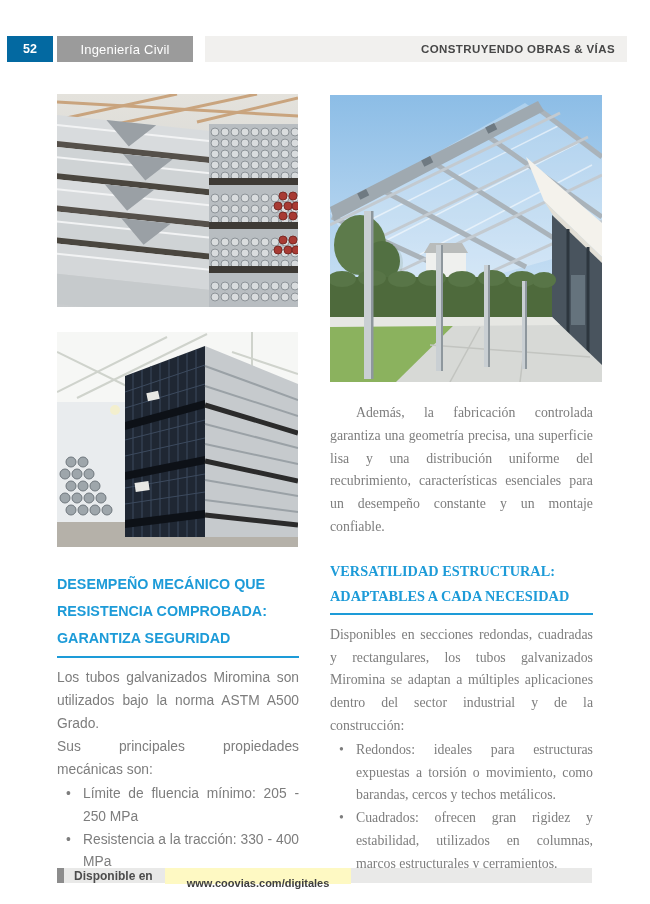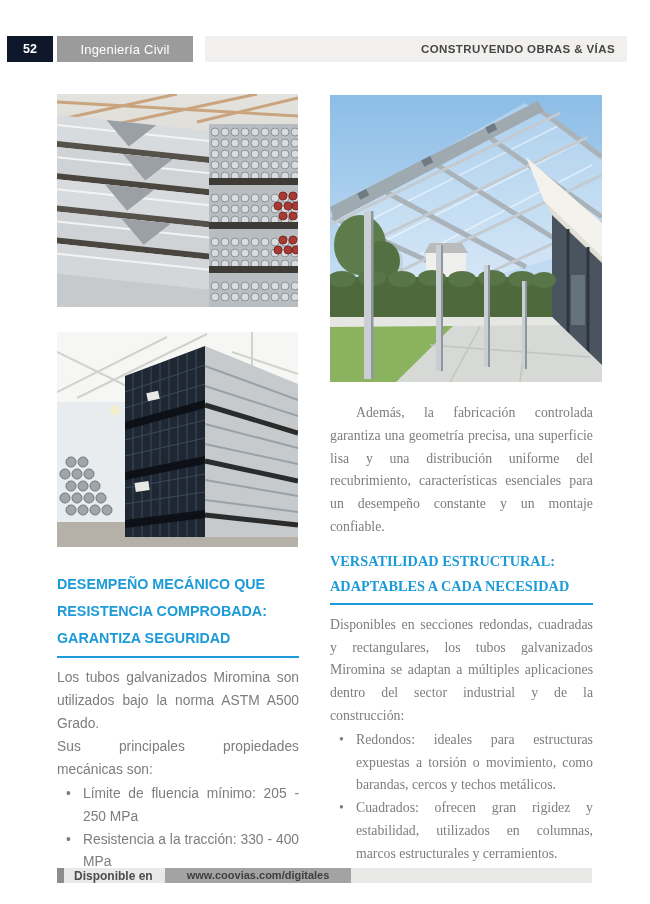--- a/index.html
+++ b/index.html
@@ -2,21 +2,21 @@
 <html><head>
 <meta charset="utf-8">
 <style>
   * { margin:0; padding:0; box-sizing:border-box; }
   html,body { width:650px; height:904px; background:#ffffff; overflow:hidden;
     font-family:"Liberation Sans", sans-serif; }
   .page { position:relative; width:650px; height:904px; background:#fff; }
 
   
   .page-num { position:absolute; left:7px; top:36px; width:46px; height:26px;
-    background:#0f172a; color:#fff; font-size:12.5px; font-weight:bold;
+    background:#0369a1; color:#fff; font-size:12.5px; font-weight:bold;
     display:flex; align-items:center; justify-content:center; }
   .section-badge { position:absolute; left:57px; top:36px; width:136px; height:26px;
     background:#9b9b9b; color:#fff; font-size:13px; font-weight:normal;
     display:flex; align-items:center; justify-content:center; letter-spacing:.2px; }
   .header-bar { position:absolute; left:205px; top:36px; width:422px; height:26px;
     background:#f1f0ee; color:#474747; font-size:11.5px; font-weight:bold;
     display:flex; align-items:center; justify-content:flex-end;
     padding-right:12px; letter-spacing:.4px; }
 
   
@@ -28,37 +28,37 @@
 
   
   .col { position:absolute; color:#7d7d7d; font-size:13.8px; line-height:22.8px;
     text-align:justify; }
   .col-left  { left:57px;  top:571px; width:242px; }
   .col-right { left:330px; top:402px; width:263px;font-family:Liberation Serif, serif; }
 
   .blue-heading { color:#1d9bd8; font-weight:bold; font-size:14.3px;
     line-height:27px; text-align:left; border-bottom:2px solid #1d9bd8;
     padding-bottom:4px; margin-bottom:9px; }
-  .col-right .blue-heading { margin-top:10px; line-height:25px; }
+  .col-right .blue-heading { margin-top:20px; line-height:25px; }
 
   .para { margin-bottom:1px; }
   .indent-first { text-indent:26px; }
 
   .bullet-row { display:flex; }
   .bullet-dot { flex:0 0 26px; padding-left:9px; color:#7d7d7d; }
   .bullet-text { flex:1; text-align:justify; }
 
   
   .footer-bar { position:absolute; left:57px; top:868px; width:535px; height:15px;
     background:#e9e9e8; display:flex; align-items:center; }
   .footer-square { width:7px; height:15px; background:#8c8c8c; }
   .footer-label { color:#4c4c4c; font-size:12px; font-weight:bold;
     padding:0 12px 0 10px; white-space:nowrap; }
-  .footer-url { background:#a3a3a3; color:#3f3f3f; font-size:11px; font-weight:bold;
-    height:15px; line-height:15px; padding:0 22px; white-space:nowrap; }
+  .footer-url { background:#fef9c3; color:#3f3f3f; font-size:11px; font-weight:bold;
+    height:15px; line-height:15px; padding:8px 22px; white-space:nowrap; }
 </style>
 </head>
 <body>
 
 <div class="page">
 
   <div class="page-num">52</div>
   <div class="section-badge">Ingeniería Civil</div>
   <div class="header-bar">
     <span>CONSTRUYENDO OBRAS &amp; VÍAS</span>

